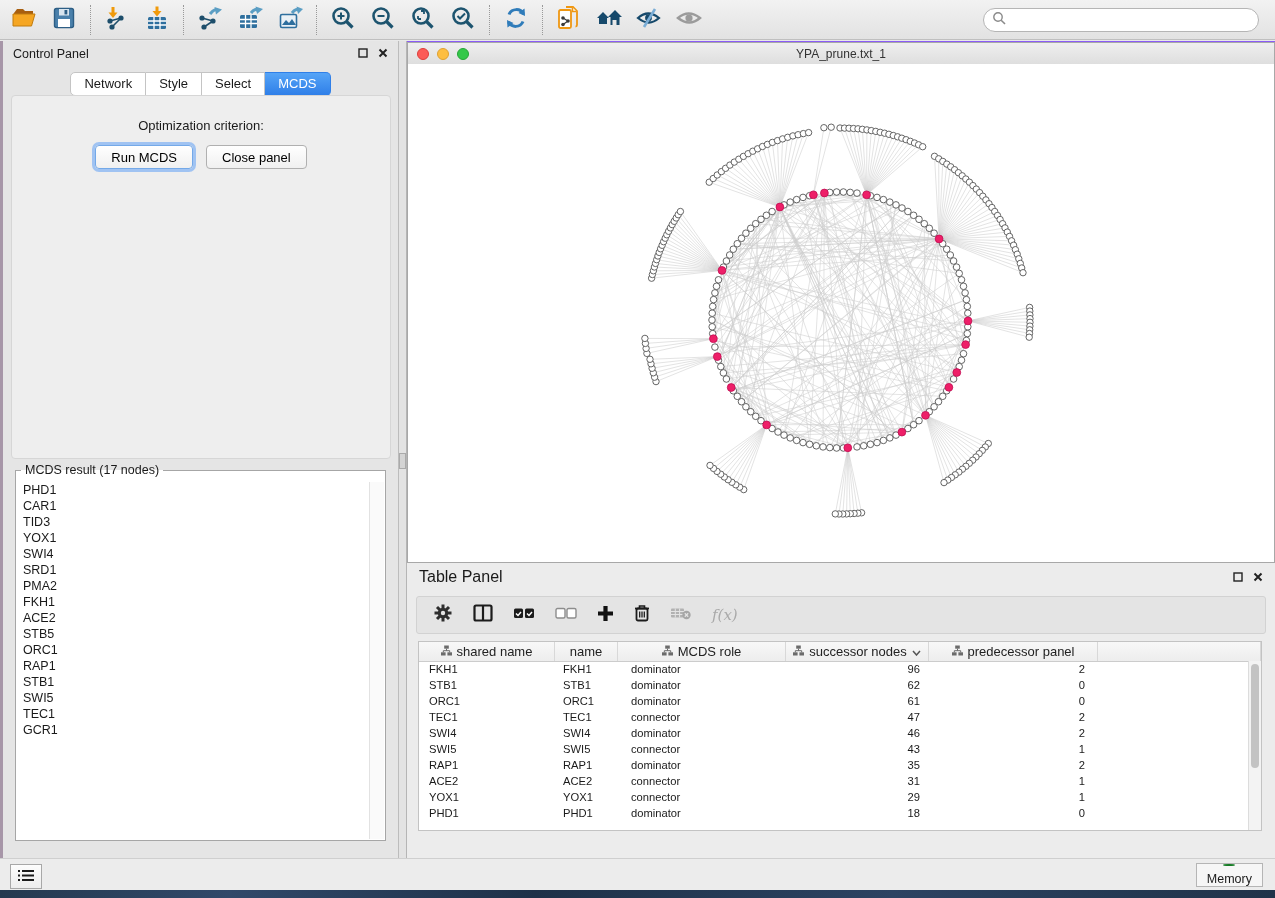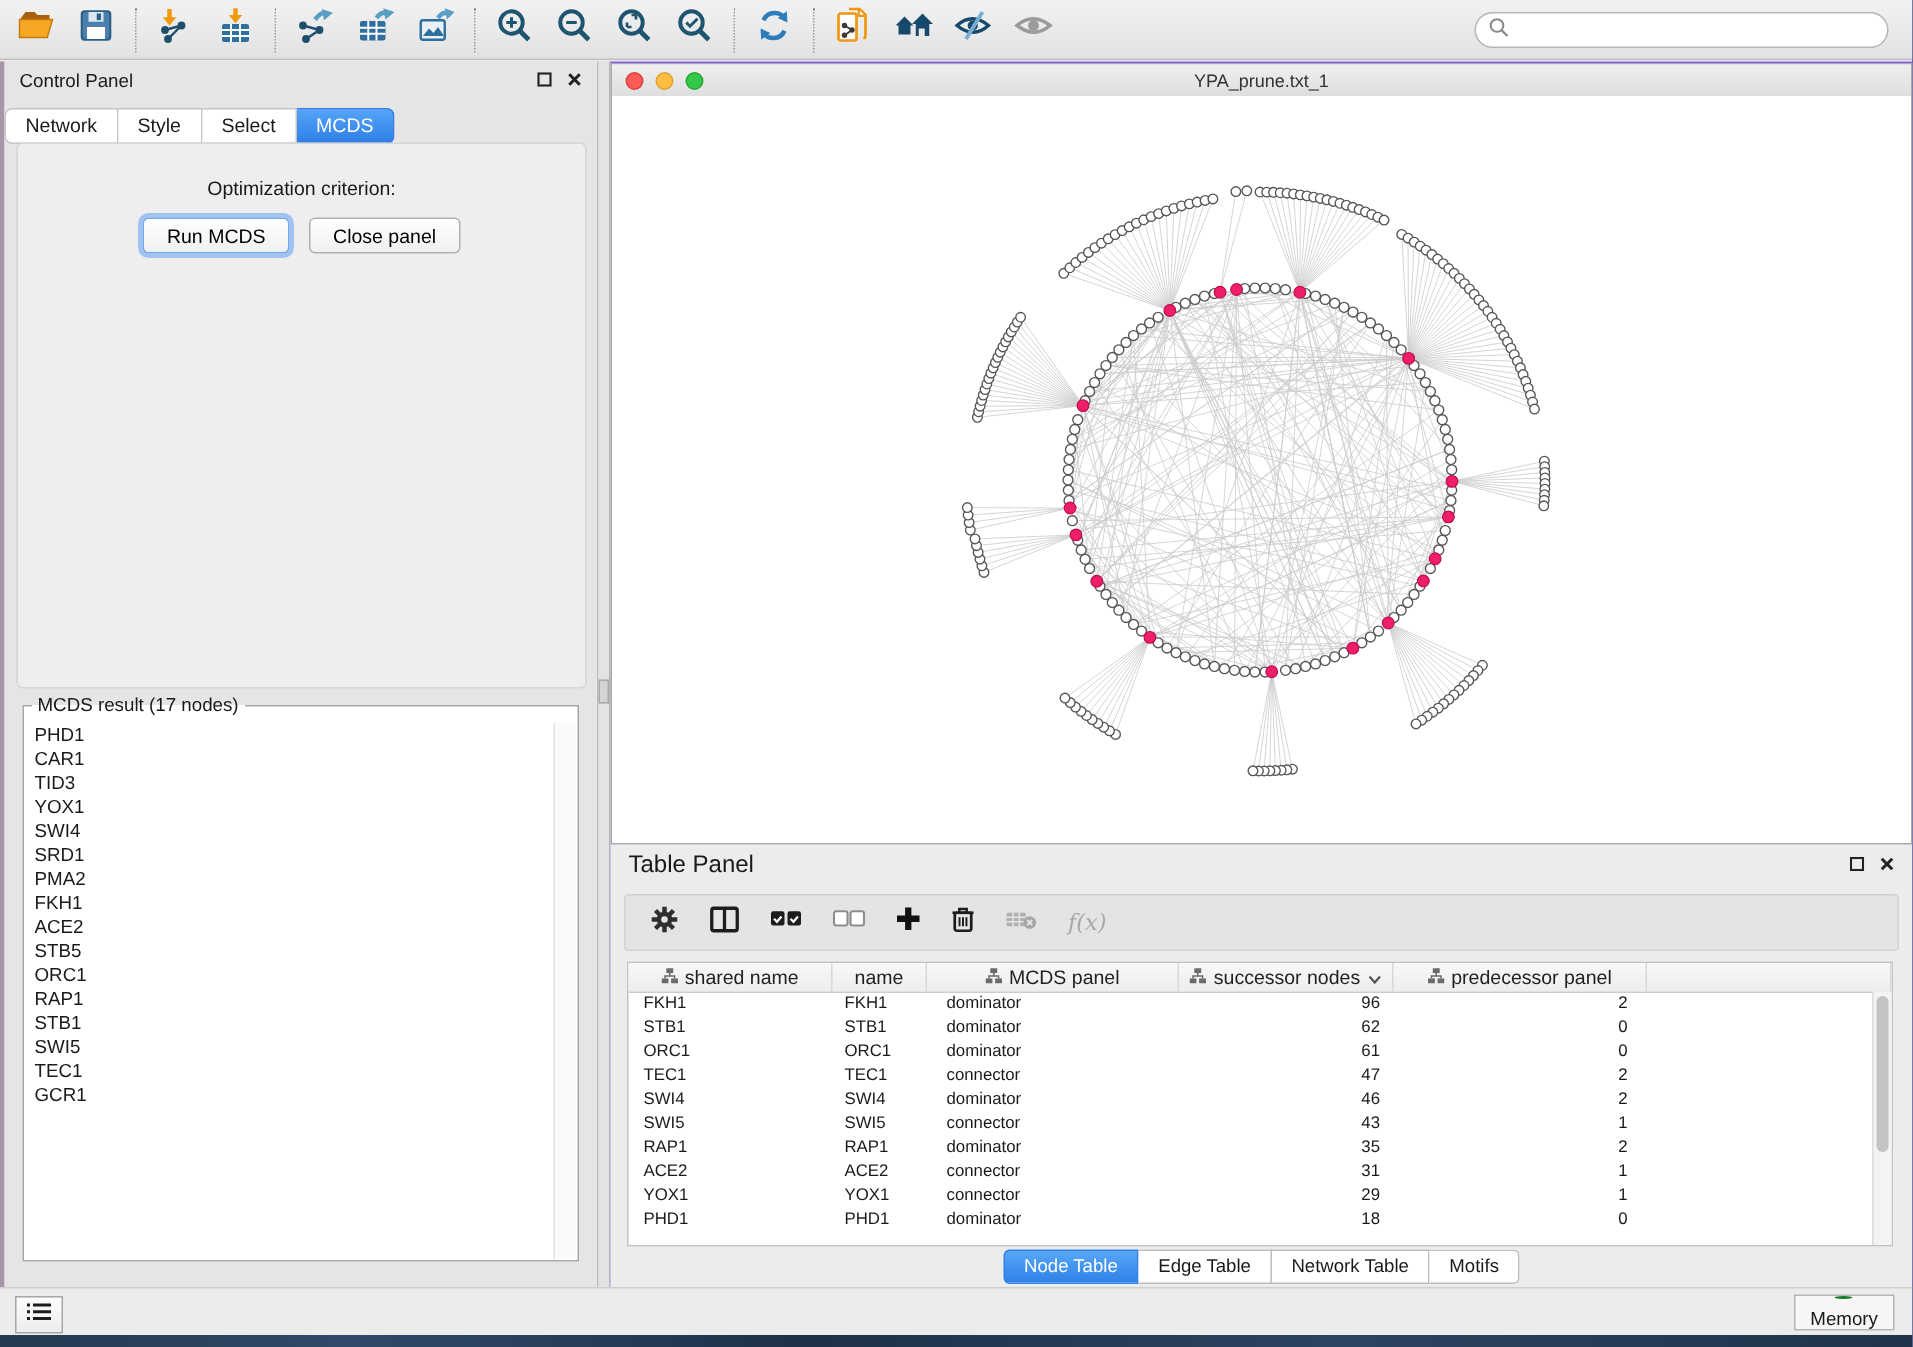--- a/index.html
+++ b/index.html
@@ -17,21 +17,21 @@
   .tb-sep{width:0;height:30px;border-left:1px dotted #999;margin:0 6px;flex:0 0 auto;}
   .tb-search{position:absolute;right:16px;top:8px;width:276px;height:24px;box-sizing:border-box;
     border:1px solid #b5b5b5;border-radius:12px;background:#fff;display:flex;align-items:center;padding:0 8px;gap:6px;}
   .tb-search input{border:none;outline:none;flex:1;font-size:12px;background:transparent;font-family:"Liberation Sans",sans-serif;}
   
   .control-panel{position:absolute;left:3px;top:41px;width:396px;height:817px;background:#e5e5e5;
     border-right:1px solid #bcbcbc;box-sizing:border-box;}
   .cp-header{position:absolute;left:0;top:0;width:100%;height:26px;display:flex;align-items:center;
     padding:0 10px;box-sizing:border-box;font-size:12.5px;}
   .panel-head-icons{margin-left:auto;display:flex;gap:10px;align-items:center;}
-  .cp-tabs{position:absolute;left:0;top:31px;width:100%;display:flex;}
+  .cp-tabs{position:absolute;left:0;top:31px;width:100%;display:flex;justify-content:center;}
   .cp-tab{font-size:13px;padding:3px 13px 4px;background:#fff;border:1px solid #c4c4c4;border-left:none;cursor:default;}
   .cp-tab:first-child{border-left:1px solid #c4c4c4;border-radius:5px 0 0 5px;}
   .cp-tab:last-child{border-radius:0 5px 5px 0;}
   .cp-tab.active{background:linear-gradient(#55a4f7,#2f7fe8);border-color:#2f7fe8;color:#fff;}
   .cp-inner{position:absolute;left:8px;top:54px;width:380px;height:364px;box-sizing:border-box;
     background:#eeeeee;border:1px solid #d6d6d6;border-radius:4px;}
   .opt-label{text-align:center;margin-top:22px;font-size:13px;}
   .dropdown{margin:11px 34px 0;height:24px;box-sizing:border-box;border:1px solid #b3b3b3;border-radius:4px;
     background:#fff;display:flex;align-items:center;position:relative;}
   .dropdown .dd-text{font-size:12.8px;padding-left:10px;flex:1;white-space:nowrap;overflow:hidden;}
@@ -1057,21 +1057,21 @@
             </div>
             <div class="th c2">
               <span><svg width="11" height="11" viewBox="0 0 11 11">
                   <g fill="#6b6b6b">
                     <rect x="3.2" y="0.5" width="4.6" height="3.2"></rect>
                     <rect x="0" y="7.3" width="4.6" height="3.2"></rect>
                     <rect x="6.4" y="7.3" width="4.6" height="3.2"></rect>
                   </g>
                   <path d="M5.5 3.7v2M2.3 7.3v-1.6h6.4v1.6" fill="none" stroke="#6b6b6b" stroke-width="1"></path>
                 </svg></span>
-              <span>MCDS panel</span>
+              <span>MCDS role</span>
             </div>
             <div class="th c3">
               <span><svg width="11" height="11" viewBox="0 0 11 11">
                   <g fill="#6b6b6b">
                     <rect x="3.2" y="0.5" width="4.6" height="3.2"></rect>
                     <rect x="0" y="7.3" width="4.6" height="3.2"></rect>
                     <rect x="6.4" y="7.3" width="4.6" height="3.2"></rect>
                   </g>
                   <path d="M5.5 3.7v2M2.3 7.3v-1.6h6.4v1.6" fill="none" stroke="#6b6b6b" stroke-width="1"></path>
                 </svg></span>
@@ -1172,26 +1172,20 @@
               <div class="td c2">dominator</div>
               <div class="td c3">18</div>
               <div class="td c4">0</div>
               <div class="td c5"></div>
             </div>
           </div>
         <div class="vscroll">
             <div class="vthumb"></div>
           </div>
       </div>
-      <div class="bottom-tabs" id="bottom-tabs">
-          <div class="bt-tab active">Node Table</div>
-          <div class="bt-tab">Edge Table</div>
-          <div class="bt-tab">Network Table</div>
-          <div class="bt-tab">Motifs</div>
-        </div>
     </div>
   </div>
 
   <div class="status-bar">
     <div class="sb-left-btn">
       <span><svg width="16" height="13" viewBox="0 0 16 13">
             <g fill="#1c1c1c">
               <rect x="0" y="1" width="2" height="2"></rect>
               <rect x="4" y="1" width="12" height="2"></rect>
               <rect x="0" y="5.5" width="2" height="2"></rect>

